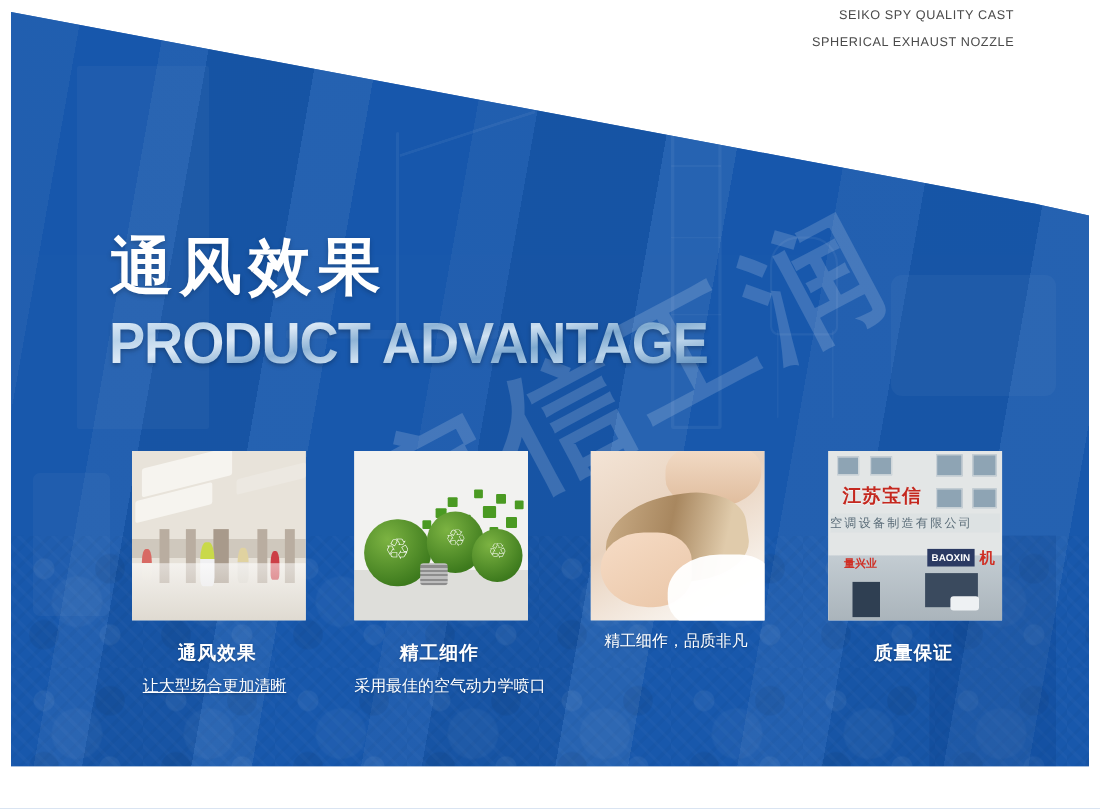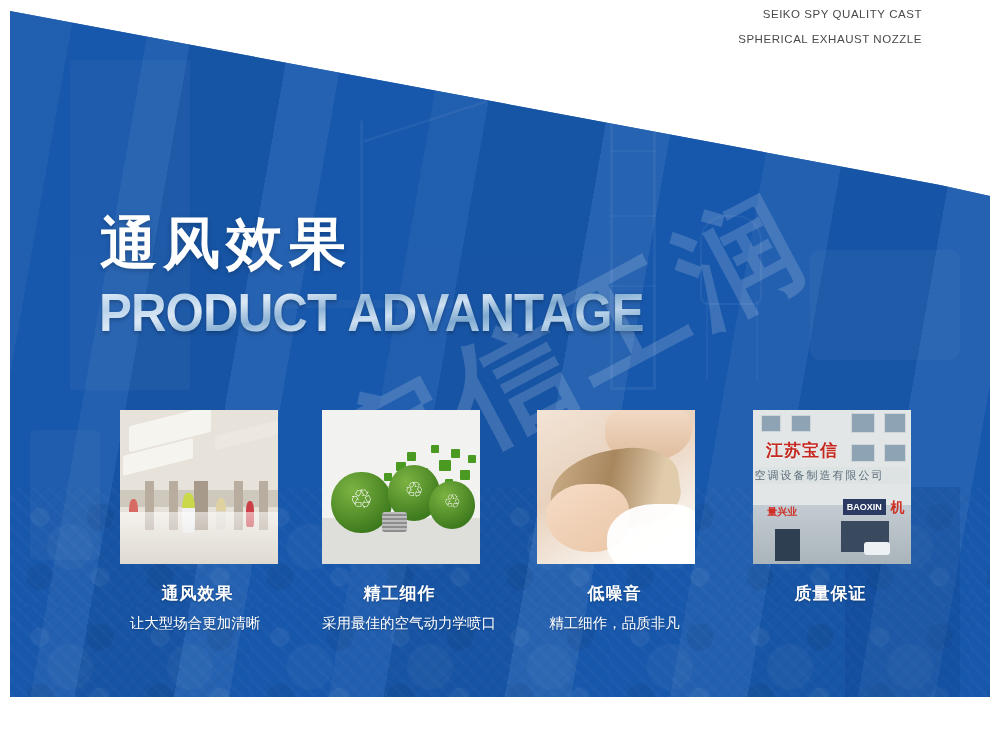--- a/index.html
+++ b/index.html
@@ -104,21 +104,21 @@
     margin-top:18px; color:#ffffff; font-size:17px; font-weight:bold;
     letter-spacing:1px; font-family:"DejaVu Sans","Liberation Sans",sans-serif;
     text-shadow:0 1px 2px rgba(0,0,0,.25);
   }
   .card-desc{
     margin-top:9px; color:#ffffff; font-size:14.5px; white-space:nowrap;
     font-family:"DejaVu Sans","Liberation Sans",sans-serif;
     text-shadow:0 1px 2px rgba(0,0,0,.25);
   }
   .c1{ left:120px; } .c2{ left:322px; } .c3{ left:537px; } .c4{ left:753px; }
-  .c1 .card-desc{ margin-left:-5px; }
+  .c1 .card-desc{ margin-left:-5px;text-decoration:underline; }
 
   
   .mall{ position:absolute; inset:0;
     background:linear-gradient(#e8e3da 0 52%, #cfc8bd 52% 63%, #e7e2d9 63% 100%); }
   .mall .ceil{ position:absolute; background:#f6f4ef; transform:skewY(-14deg); border-radius:2px;}
   .mall .col{ position:absolute; top:46%; width:9px; bottom:22%; background:#b9ada0; }
   .mall .floor-shine{ position:absolute; left:0; right:0; bottom:0; height:34%;
     background:linear-gradient(rgba(255,255,255,.55),rgba(200,195,185,.25)); }
   .mall .person{ position:absolute; border-radius:40% 40% 20% 20%; }
 
@@ -269,21 +269,20 @@
 
     <div class="card c3">
       <div class="card-img">
         <div class="sleep">
           <div class="back"></div>
           <div class="hair"></div>
           <div class="face"></div>
           <div class="pillow"></div>
         </div>
       </div>
-      <div class="card-title">低噪音</div>
       <div class="card-desc">精工细作，品质非凡</div>
     </div>
 
     <div class="card c4">
       <div class="card-img">
         <div class="bldg">
           <div class="facade"></div>
           <div class="win" style="left:5%;top:3%;width:13%;height:11%;"></div>
           <div class="win" style="left:24%;top:3%;width:13%;height:11%;"></div>
           <div class="win" style="left:62%;top:2%;width:15%;height:13%;"></div>

